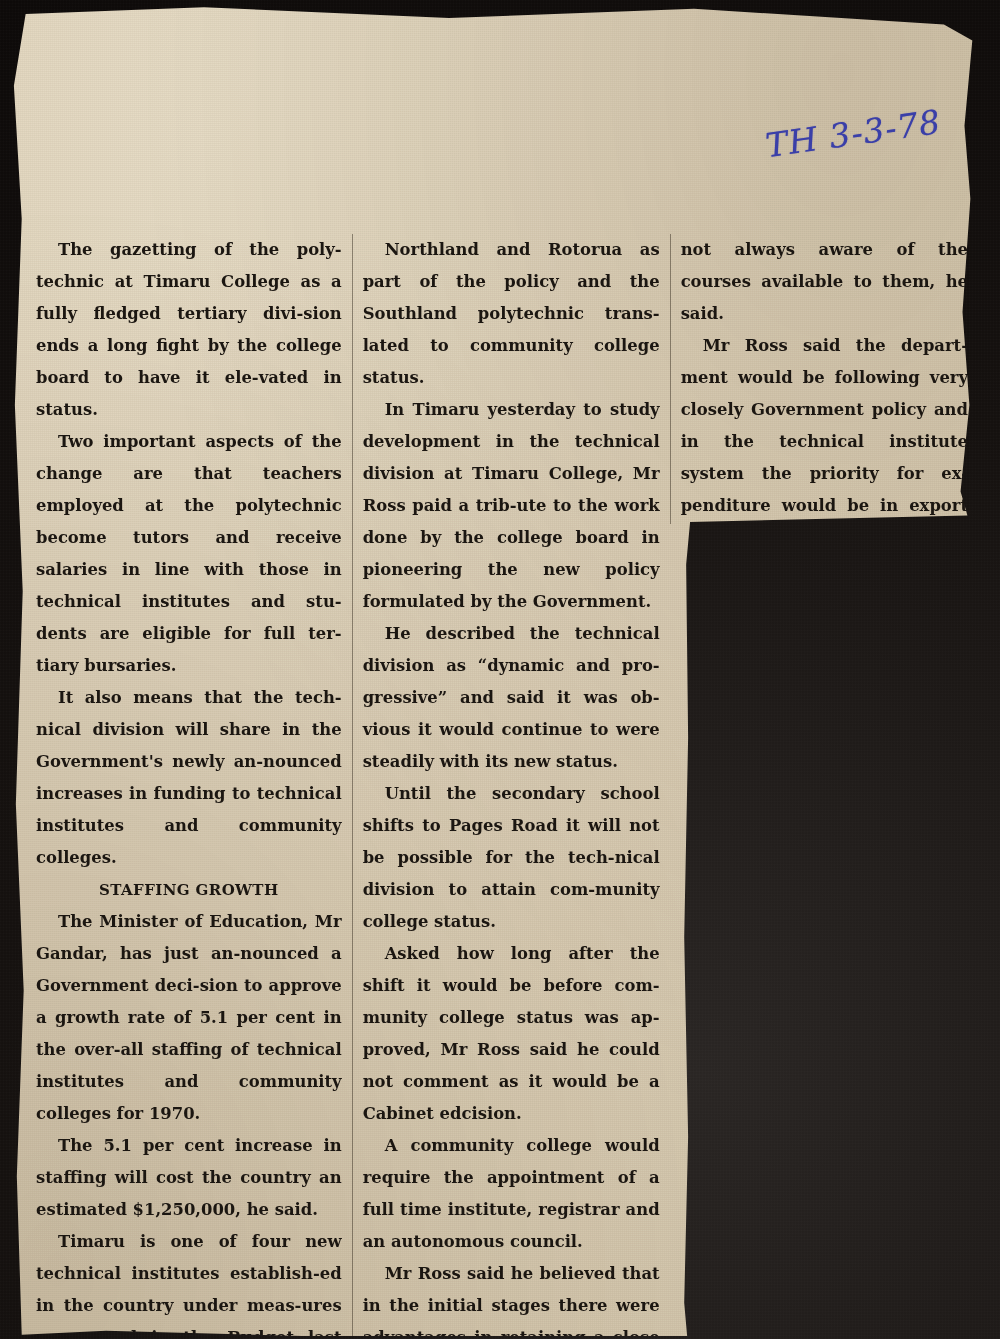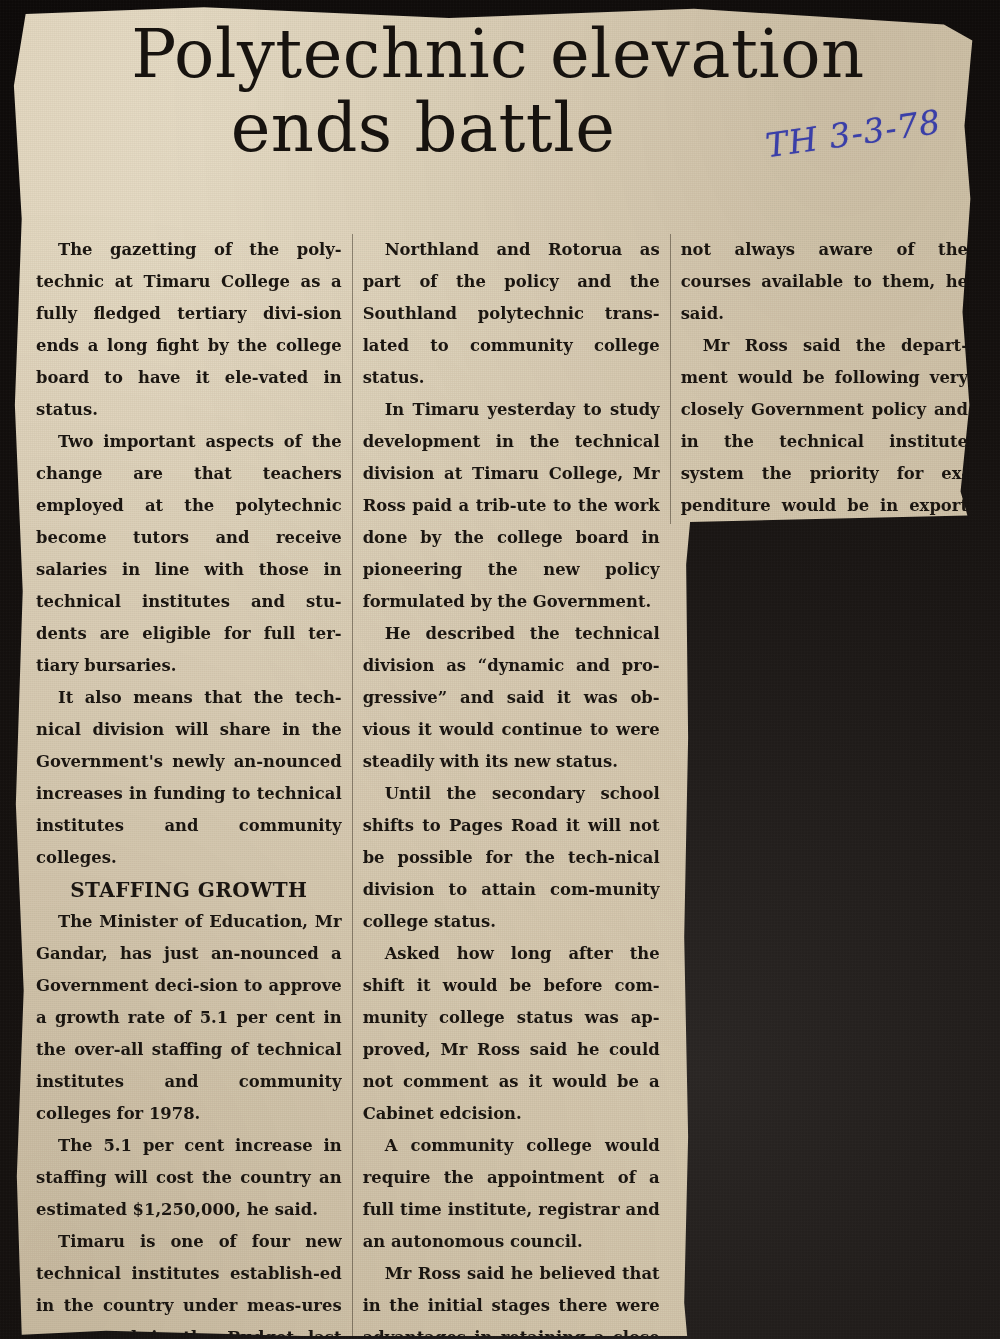--- a/index.html
+++ b/index.html
@@ -137,47 +137,43 @@
     text-indent: 22px;
     font-weight: 600;
   }
   .col p.noindent { text-indent: 0; }
 
   .subhead {
     margin: 14px 0 2px 0;
     text-align: center;
     font-family: "DejaVu Serif", serif;
     font-weight: 700;
-    font-size: 20px;
+    font-size: 15px;
     letter-spacing: .4px;
     text-indent: 0 !important;
   }
 </style>
 </head>
 <body>
 
 <div class="backdrop"></div>
 
 <div class="clipping">
 
-  <div class="headline">
-    <div class="line1">Polytechnic elevation</div>
-    <div class="line2">ends battle</div>
-  </div>
 
   <div class="annotation">TH 3-3-78</div>
 
   <div class="columns">
 
     <div class="col col-1">
       <p>The gazetting of the poly-technic at Timaru College as a fully fledged tertiary divi-sion ends a long fight by the college board to have it ele-vated in status.</p>
       <p>Two important aspects of the change are that teachers employed at the polytechnic become tutors and receive salaries in line with those in technical institutes and stu-dents are eligible for full ter-tiary bursaries.</p>
       <p>It also means that the tech-nical division will share in the Government's newly an-nounced increases in funding to technical institutes and community colleges.</p>
       <p class="subhead">STAFFING GROWTH</p>
-      <p>The Minister of Education, Mr Gandar, has just an-nounced a Government deci-sion to approve a growth rate of 5.1 per cent in the over-all staffing of technical institutes and community colleges for 1978.</p>
+      <p>The Minister of Education, Mr Gandar, has just an-nounced a Government deci-sion to approve a growth rate of 5.1 per cent in the over-all staffing of technical institutes and community colleges for 1970.</p>
       <p>The 5.1 per cent increase in staffing will cost the country an estimated $1,250,000, he said.</p>
       <p>Timaru is one of four new technical institutes establish-ed in the country under meas-ures announced in the Budget last year to support contin-uing education institutions.</p>
     </div>
 
     <div class="col col-2">
       <p>Northland and Rotorua as part of the policy and the Southland polytechnic trans-lated to community college status.</p>
       <p>In Timaru yesterday to study development in the technical division at Timaru College, Mr Ross paid a trib-ute to the work done by the college board in pioneering the new policy formulated by the Government.</p>
       <p>He described the technical division as “dynamic and pro-gressive” and said it was ob-vious it would continue to were steadily with its new status.</p>
       <p>Until the secondary school shifts to Pages Road it will not be possible for the tech-nical division to attain com-munity college status.</p>
       <p>Asked how long after the shift it would be before com-munity college status was ap-proved, Mr Ross said he could not comment as it would be a Cabinet edcision.</p>

